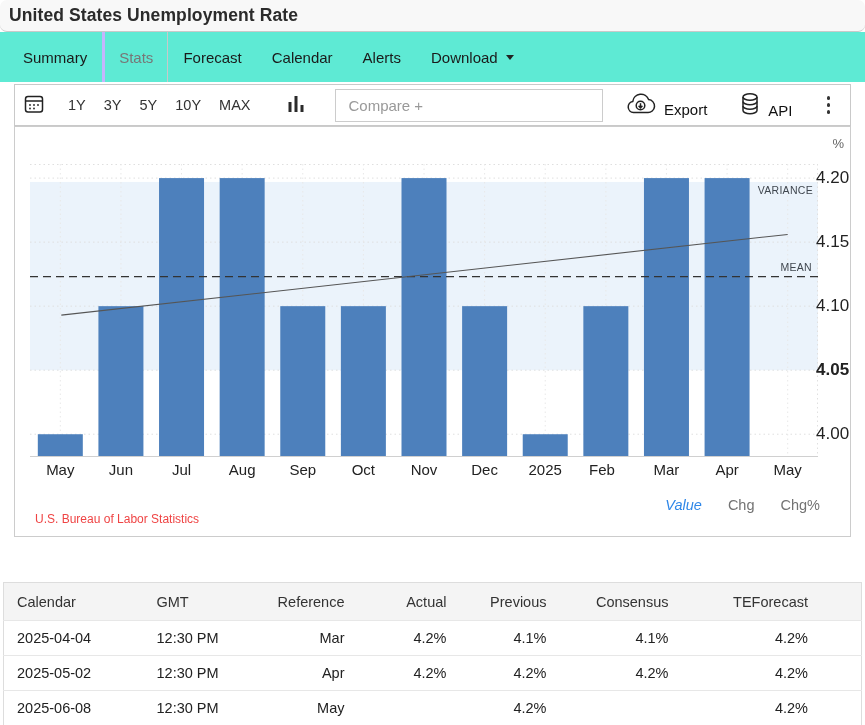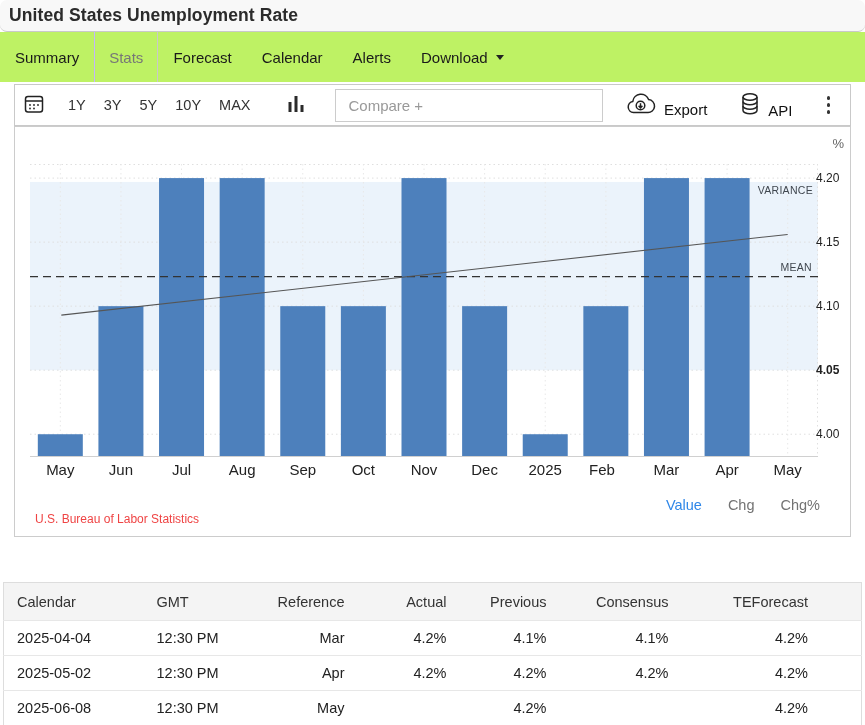--- a/index.html
+++ b/index.html
@@ -5,24 +5,24 @@
   * { margin:0; padding:0; box-sizing:border-box; }
   html,body { width:865px; height:725px; overflow:hidden; background:#fff;
     font-family:"Liberation Sans","DejaVu Sans",sans-serif; color:#222; }
 
   
   .title-strip { height:32px; background:#f8f8f8; border-bottom:1px solid #c9c9c9;
     display:flex; align-items:center; padding-left:9px;border-radius:7px; }
   .title-strip h1 { font-size:17.5px; font-weight:bold; color:#2b2b2b; letter-spacing:.1px; }
 
   
-  .tabs { height:50px; display:flex; align-items:stretch; background:#bef264; }
+  .tabs { height:50px; display:flex; align-items:stretch; background:#5eead4;padding-left:8px; }
   .tab { display:flex; align-items:center; padding:0 15px; font-size:15px; color:#1a1a1a;
     cursor:pointer; white-space:nowrap; }
-  .tab--active { color:#777; border-left:1px solid #c4b5fd; border-right:1px solid #c9c9c9; padding:0 14px; }
+  .tab--active { color:#777; border-left:3px solid #c4b5fd; border-right:1px solid #c9c9c9; padding:0 14px; }
   .caret { display:inline-block; width:0; height:0; border-left:4.5px solid transparent;
     border-right:4.5px solid transparent; border-top:5px solid #222; margin-left:8px; }
 
   
   .toolbar { margin:2px 14px 0 14px; height:42px; border:1px solid #c9c9c9;
     display:flex; align-items:center; background:#fff; }
   .icon-btn { background:none; border:none; cursor:pointer; display:flex; align-items:center; padding:0; }
   .cal-btn { margin-left:8px; }
   .ranges { display:flex; margin-left:14px; }
   .range-btn { background:none; border:none; font-size:14.5px; color:#333; padding:0 9px;
@@ -36,27 +36,27 @@
     font-size:15px; color:#111; font-family:inherit; }
   .tb-action .lbl { margin-left:8px; }
   .api-btn { margin-left:33px; }
   .kebab { margin-left:30px; display:flex; flex-direction:column; align-items:center; cursor:pointer; padding:2px 4px; }
   .kebab i { width:3.5px; height:3.5px; border-radius:50%; background:#333; margin:1.8px 0; }
 
   
   .chart-card { margin:0 14px; height:411px; border:1px solid #ccc; position:relative; background:#fff; }
   .pct-label { position:absolute; top:9px; right:6px; font-size:13px; color:#666; }
   .plot-svg { position:absolute; left:15px; top:37px; }
-  .ylab { position:absolute; width:34px; font-size:12px; color:#222; line-height:20px; }
+  .ylab { position:absolute; width:34px; font-size:17px; color:#222; line-height:20px; }
   .xlab { position:absolute; width:64px; text-align:center; font-size:15px; color:#222; }
   .band-lab { position:absolute; font-size:10.5px; color:#40474f; letter-spacing:.3px; }
   .src { position:absolute; left:20px; top:385px; font-size:12px; color:#ef4444; }
   .legend-links { position:absolute; right:30px; top:370px; display:flex; }
   .legend-link { font-size:14.5px; color:#737373; margin-left:26px; cursor:pointer; }
-  .legend-link.on { color:#2f87e8; }
+  .legend-link.on { color:#2f87e8;font-style:italic; }
 
   
   .table-wrap { margin:45px 3px 0 3px; }
   table { width:100%; border-collapse:collapse; table-layout:fixed; border:1px solid #ddd; }
   thead tr { background:#f4f4f4; height:38px; }
   tbody tr { height:35px; border-top:1px solid #e7e7e7; }
   th { font-weight:normal; font-size:14.5px; color:#333; }
   td { font-size:14.5px; color:#222; }
   th,td { overflow:hidden; white-space:nowrap; }
   .c0 { text-align:left; padding-left:13px; }

